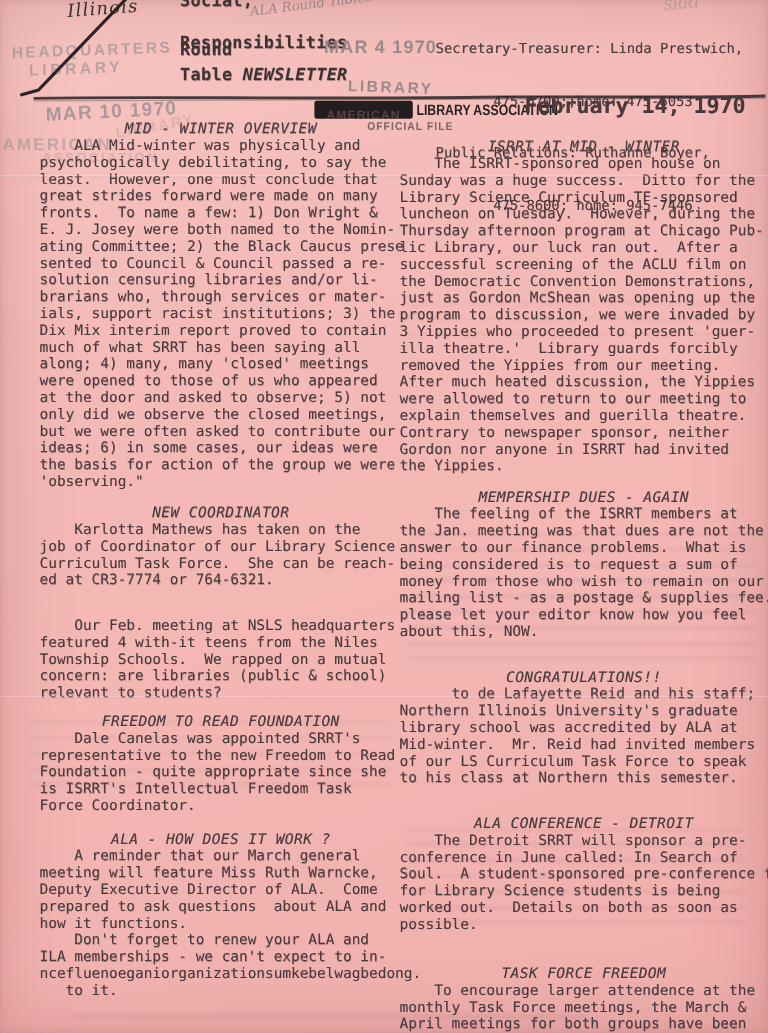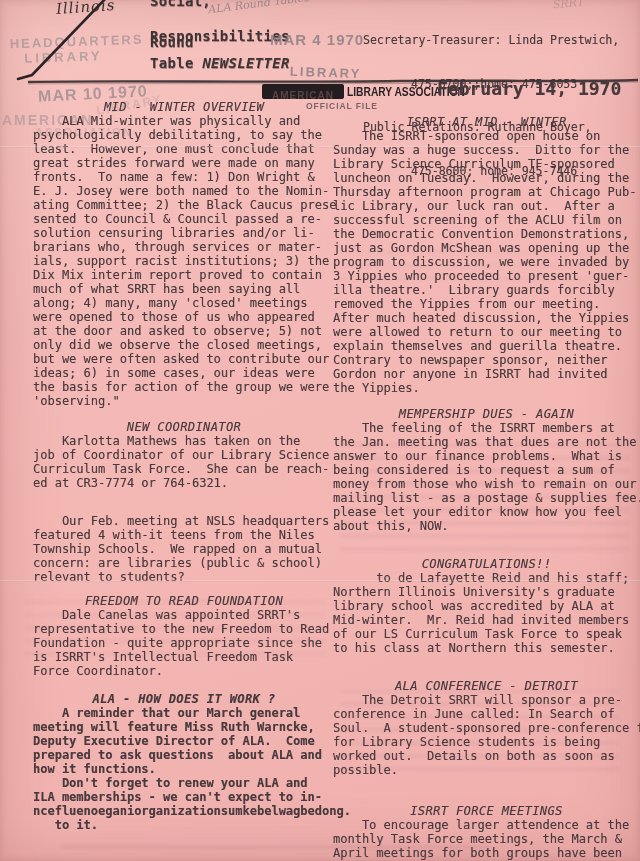--- a/index.html
+++ b/index.html
@@ -16,21 +16,21 @@
   .col .section .line{white-space:pre;font-size:12px;line-height:14px;
     text-shadow:.3px .4px .3px rgba(70,50,55,.35);}
   .col .section .heading{font-style:italic;text-align:center;font-size:12px;line-height:14px;
     letter-spacing:.4px;white-space:pre;text-shadow:.3px .4px .3px rgba(70,50,55,.4);}
   #col-left{left:33px;top:100px;width:302px;}
   #col-right{left:333px;top:115px;width:307px;}
   #col-left .section:nth-child(1){margin-top:0;}
   #col-left .section:nth-child(2){margin-top:12px;}
   #col-left .section:nth-child(3){margin-top:24px;}
   #col-left .section:nth-child(4){margin-top:10px;}
-  #col-left .section:nth-child(5){margin-top:14px;font-weight:bold;}
+  #col-left .section:nth-child(5){margin-top:14px;}
   #col-right .section:nth-child(1){margin-top:0;}
   #col-right .section:nth-child(2){margin-top:12px;}
   #col-right .section:nth-child(3){margin-top:24px;}
   #col-right .section:nth-child(4){margin-top:24px;}
   #col-right .section:nth-child(5){margin-top:27px;}
 
   
   .mast{position:absolute;left:150px;font-weight:700;font-size:14px;color:#3d3335;
     letter-spacing:.3px;white-space:pre;text-shadow:.4px .5px .4px rgba(60,45,50,.4);}
   .mast i{font-style:italic;}
@@ -236,21 +236,21 @@
       <div class="section">
         <div class="heading">ALA CONFERENCE - DETROIT</div>
         <div class="line">    The Detroit SRRT will sponsor a pre-</div>
         <div class="line">conference in June called: In Search of</div>
         <div class="line">Soul.  A student-sponsored pre-conference for</div>
         <div class="line">for Library Science students is being</div>
         <div class="line">worked out.  Details on both as soon as</div>
         <div class="line">possible.</div>
       </div>
       <div class="section">
-        <div class="heading">ISRRT FORCE MEETINGS</div>
+        <div class="heading">TASK FORCE FREEDOM</div>
         <div class="line">    To encourage larger attendence at the</div>
         <div class="line">monthly Task Force meetings, the March &amp;</div>
         <div class="line">April meetings for both groups have been</div>
         <div class="line">scheduled in the Board Room at Evanston</div>
       </div>
     </div>
 
   <div class="smudge" style="left:340px;top:440px;width:290px;height:120px;opacity:.75;"></div>
   <div class="smudge" style="left:340px;top:690px;width:280px;height:90px;opacity:.65;"></div>
   <div class="smudge" style="left:25px;top:595px;width:300px;height:70px;opacity:.5;"></div>

